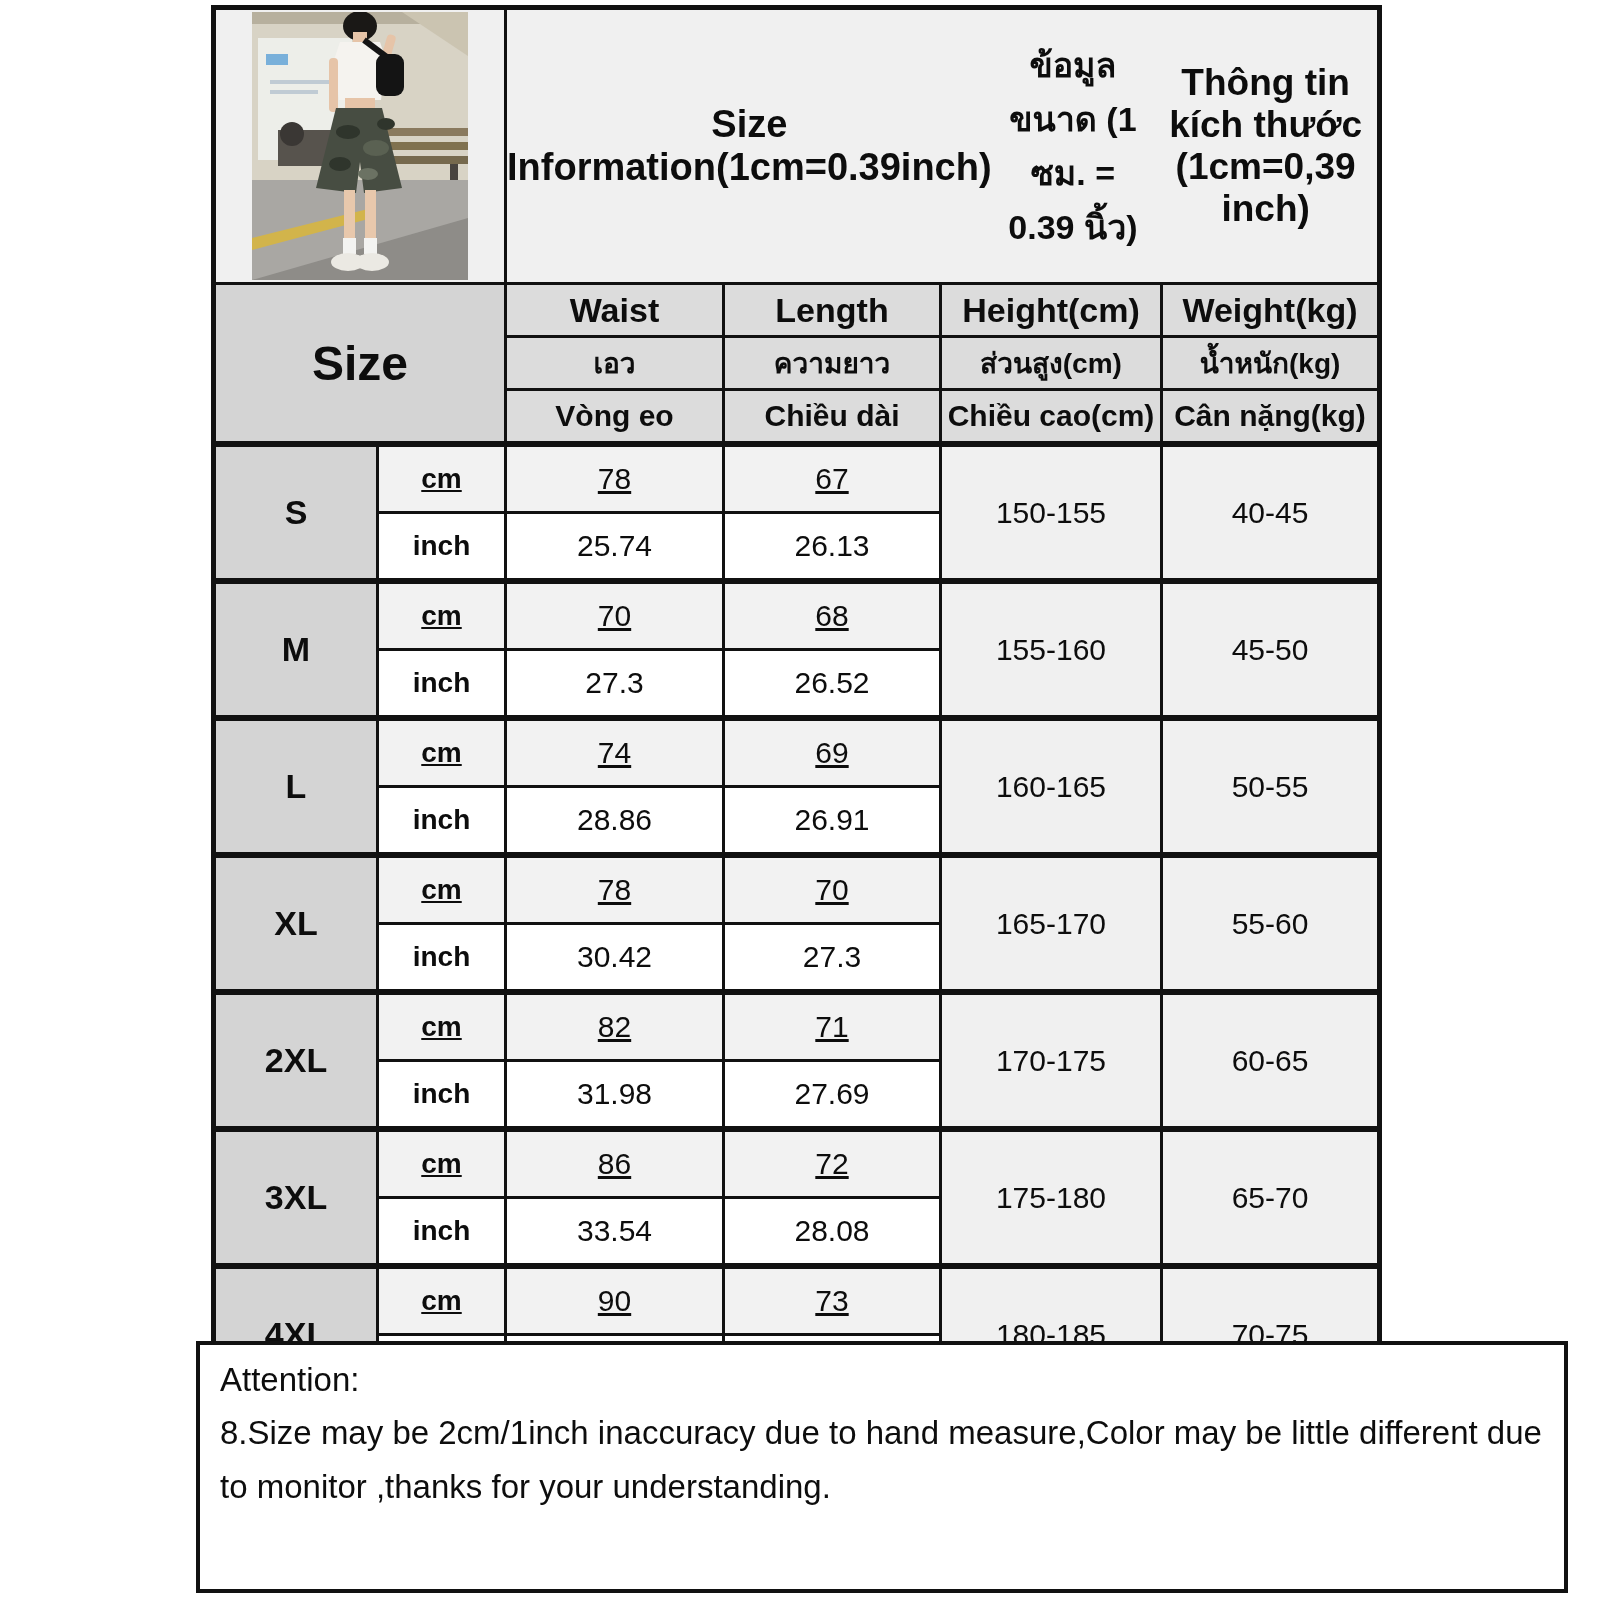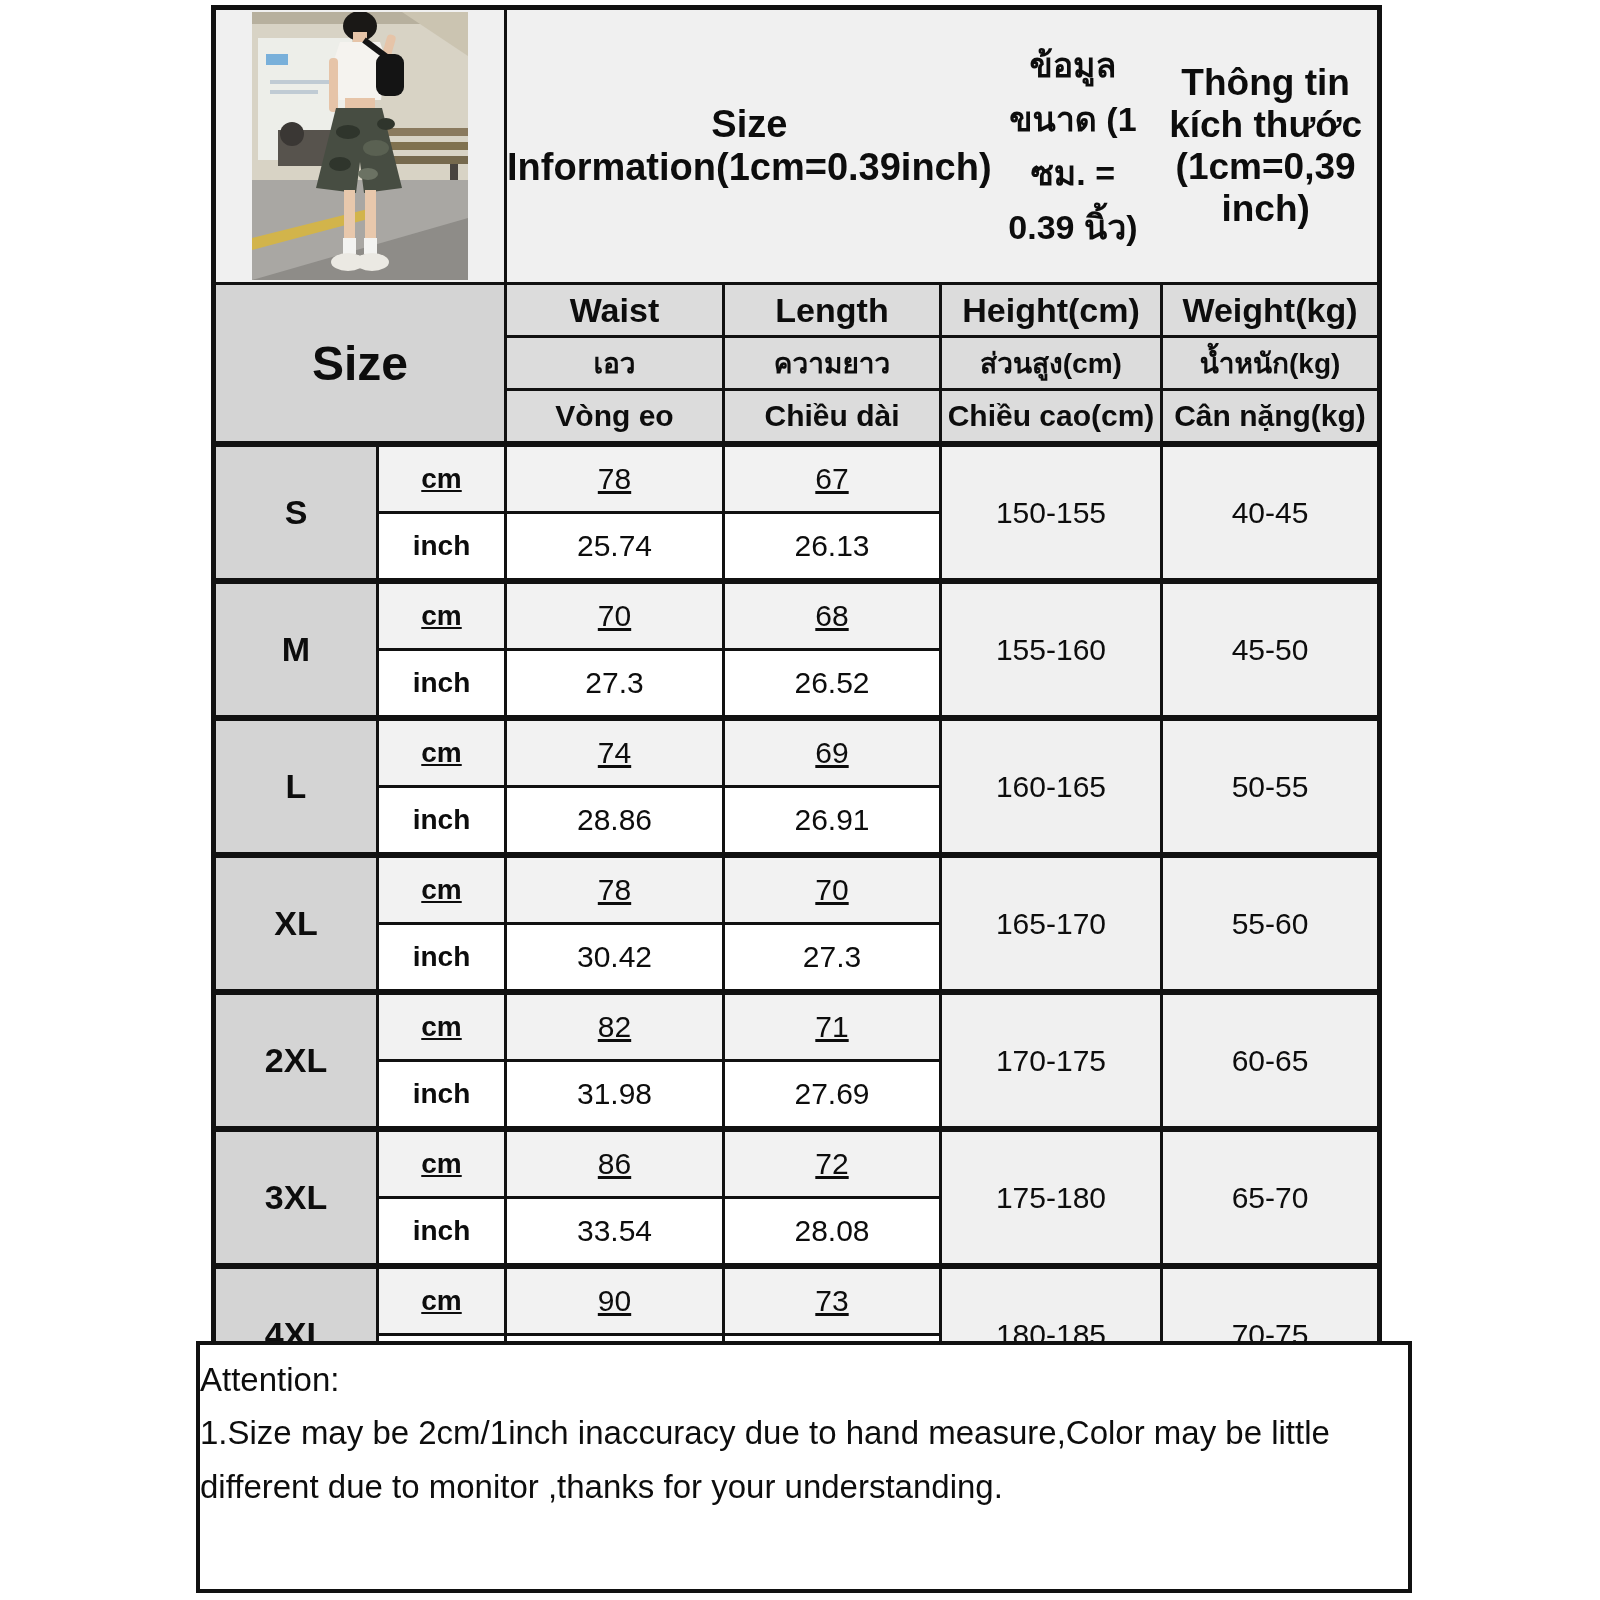--- a/index.html
+++ b/index.html
@@ -70,24 +70,24 @@
   td.val, td.range { font-size: 30px; font-weight: normal; }
   td.tint  { background: #f2f2f2; text-decoration: underline; }
   td.plain { background: #ffffff; }
   td.range { background: #f0f0f0; }
   tr.gsep td { border-top-width: 6px; }
 
   
   .attention-box {
     position: absolute;
     left: 196px; top: 1341px;
-    width: 1216px; height: 252px;
+    width: 1372px; height: 252px;
     background: #ffffff;
     border: 4px solid #111;
-    padding: 8px 0;
+    padding: 8px 20px;
     font-size: 33px;
     line-height: 1.62;
     font-weight: normal;
     box-sizing: border-box;
   }
   .photo-wrap {
     width: 100%; height: 100%;
     display: flex; align-items: center; justify-content: center;
   }
 </style>
@@ -277,14 +277,14 @@
   <tr class="data">
     <td class="unit plain">inch</td>
     <td class="val plain">35.1</td>
     <td class="val plain">28.47</td>
   </tr>
 </tbody>
   </table>
 
 <div class="attention-box">
   <div>Attention:</div>
-  <div>1.Size may be 2cm/1inch inaccuracy due to hand measure,Color may be little different due to monitor ,thanks for your understanding.</div>
+  <div>8.Size may be 2cm/1inch inaccuracy due to hand measure,Color may be little different due to monitor ,thanks for your understanding.</div>
 </div>
 
 </body></html>

